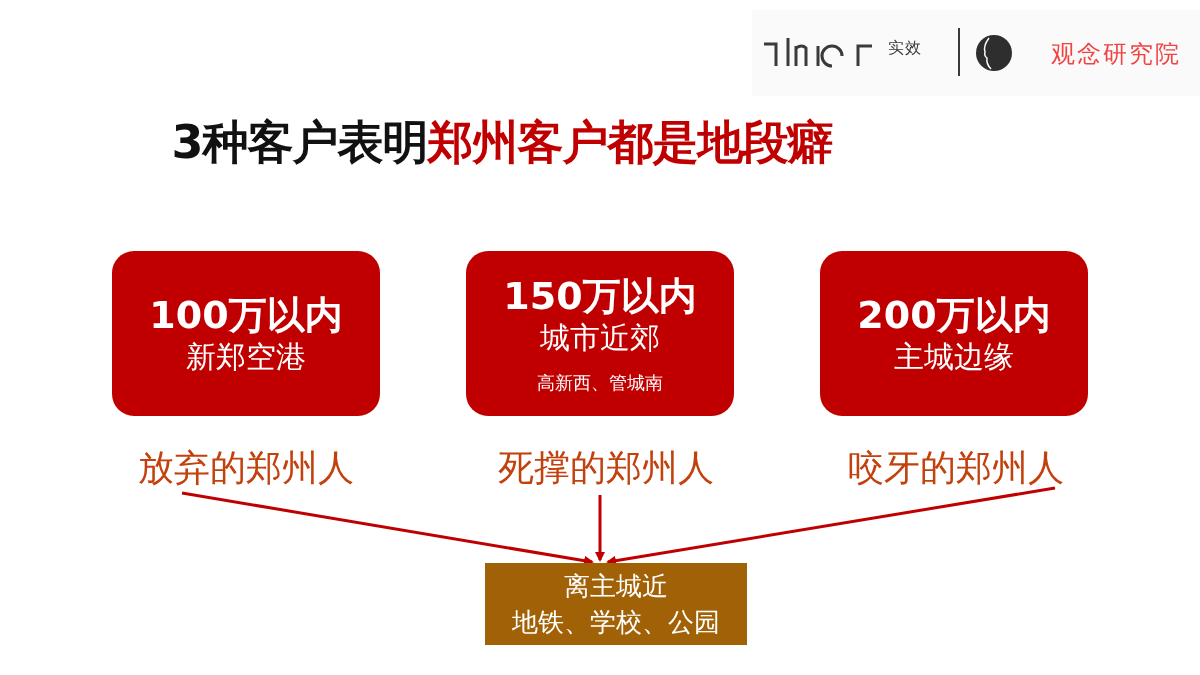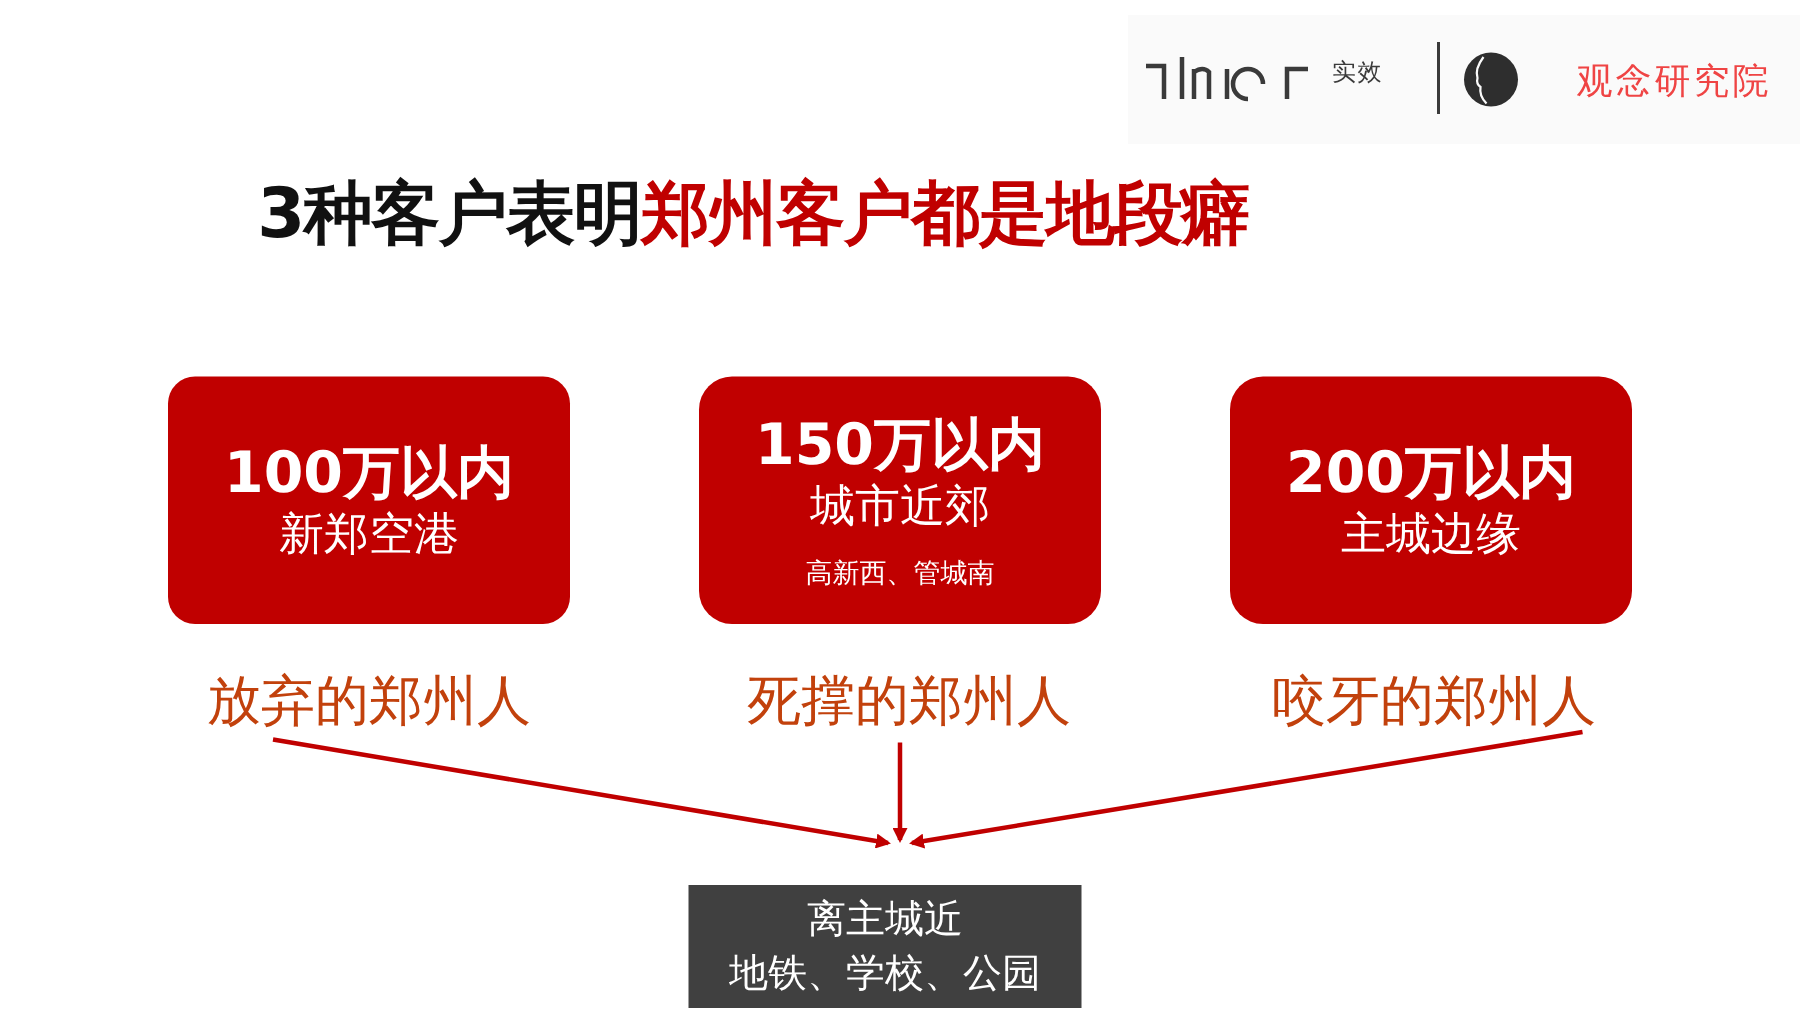--- a/index.html
+++ b/index.html
@@ -42,23 +42,23 @@
   }
   .card .price { font-size:38px; font-weight:bold; line-height:46px; }
   .card .area  { font-size:30px; line-height:38px; }
   .card .sub   { font-size:18px; line-height:24px; margin-top:14px; }
   .label {
     position:absolute; top:443px; font-size:36px; color:#c2410c; line-height:50px;
     width:300px; text-align:center;
   }
   svg.arrows { position:absolute; left:0; top:0; }
   .result {
-    position:absolute; left:459px; top:563px; width:262px; height:82px;
-    background:#404040; color:#fff; text-align:center;
-    display:flex; flex-direction:column; justify-content:center;margin-top:27px;
+    position:absolute; left:485px; top:563px; width:262px; height:82px;
+    background:#a16207; color:#fff; text-align:center;
+    display:flex; flex-direction:column; justify-content:center;
   }
   .result div { font-size:26px; line-height:36px; }
 </style>
 </head>
 <body>
 
 <div class="logo-panel"></div>
 <div class="logo-mark">
   <svg width="118" height="32" viewBox="0 0 118 32">
     <g stroke="#3a3a3a" stroke-width="3" fill="none">
@@ -79,21 +79,21 @@
     <circle cx="19" cy="19" r="18" fill="#2e2e2e"></circle>
     <path d="M14 4 Q8 12 10 18 Q9 22 12 24 Q11 30 16 35" stroke="#fafafa" stroke-width="1.5" fill="none"></path>
   </svg>
 </div>
 <div class="logo-cn2">观念研究院</div>
 
 <div class="title">
   <span>3种客户表明</span><span class="red">郑州客户都是地段癖</span>
 </div>
 
-<div class="card" style="left:112px;border-radius:18px;">
+<div class="card" style="left:112px;">
   <div class="price">100万以内</div>
   <div class="area">新郑空港</div>
 </div>
 <div class="card" style="left:466px;">
   <div class="price">150万以内</div>
   <div class="area">城市近郊</div>
   <div class="sub">高新西、管城南</div>
 </div>
 <div class="card" style="left:820px;">
   <div class="price">200万以内</div>

